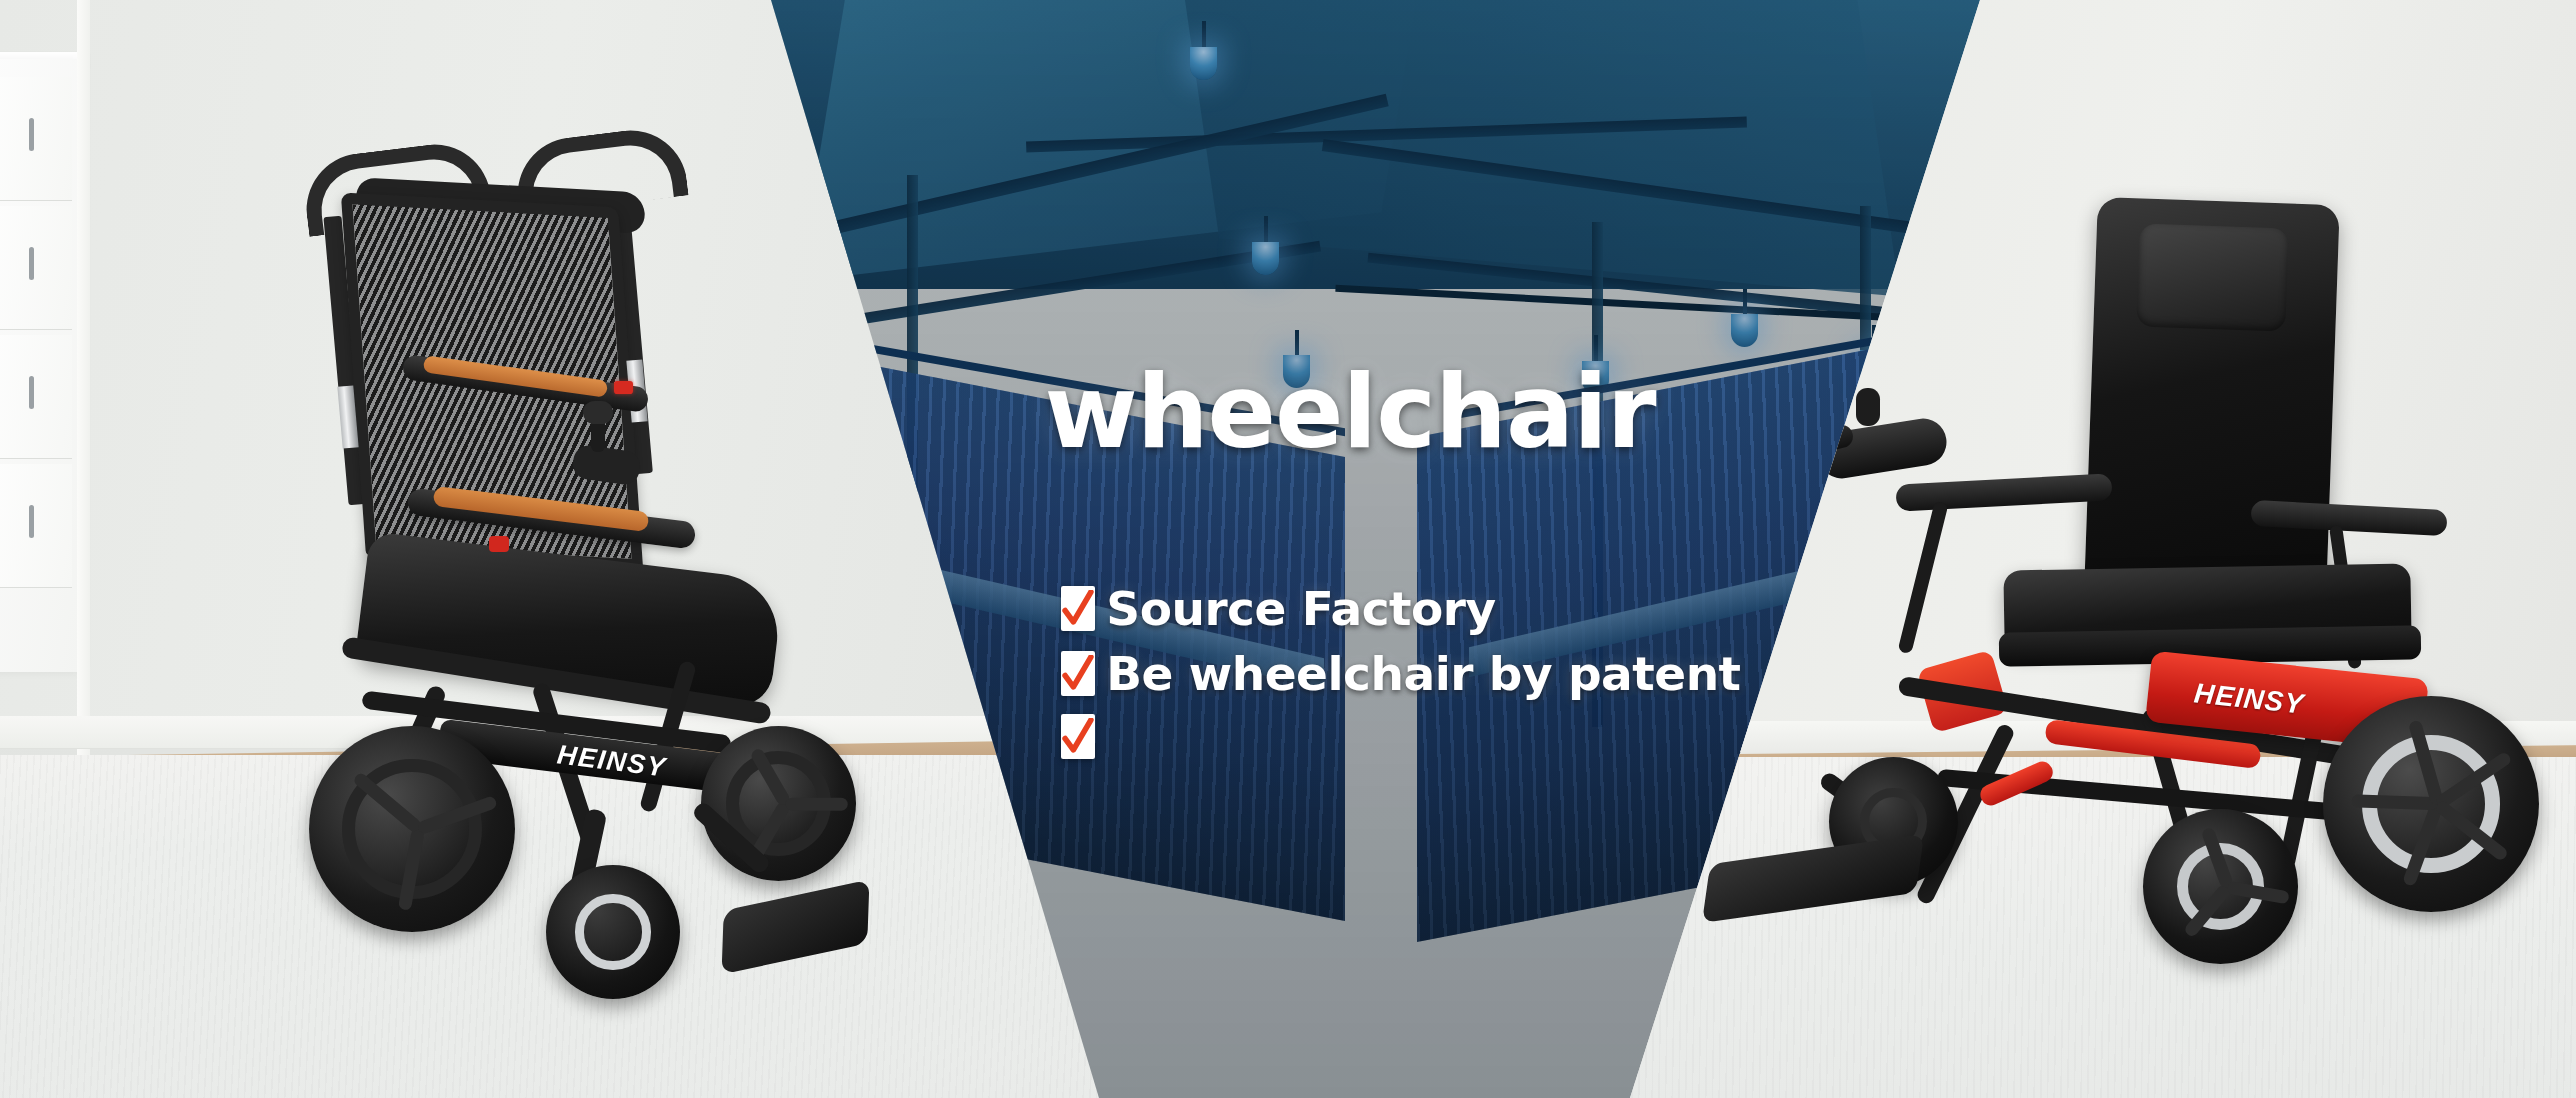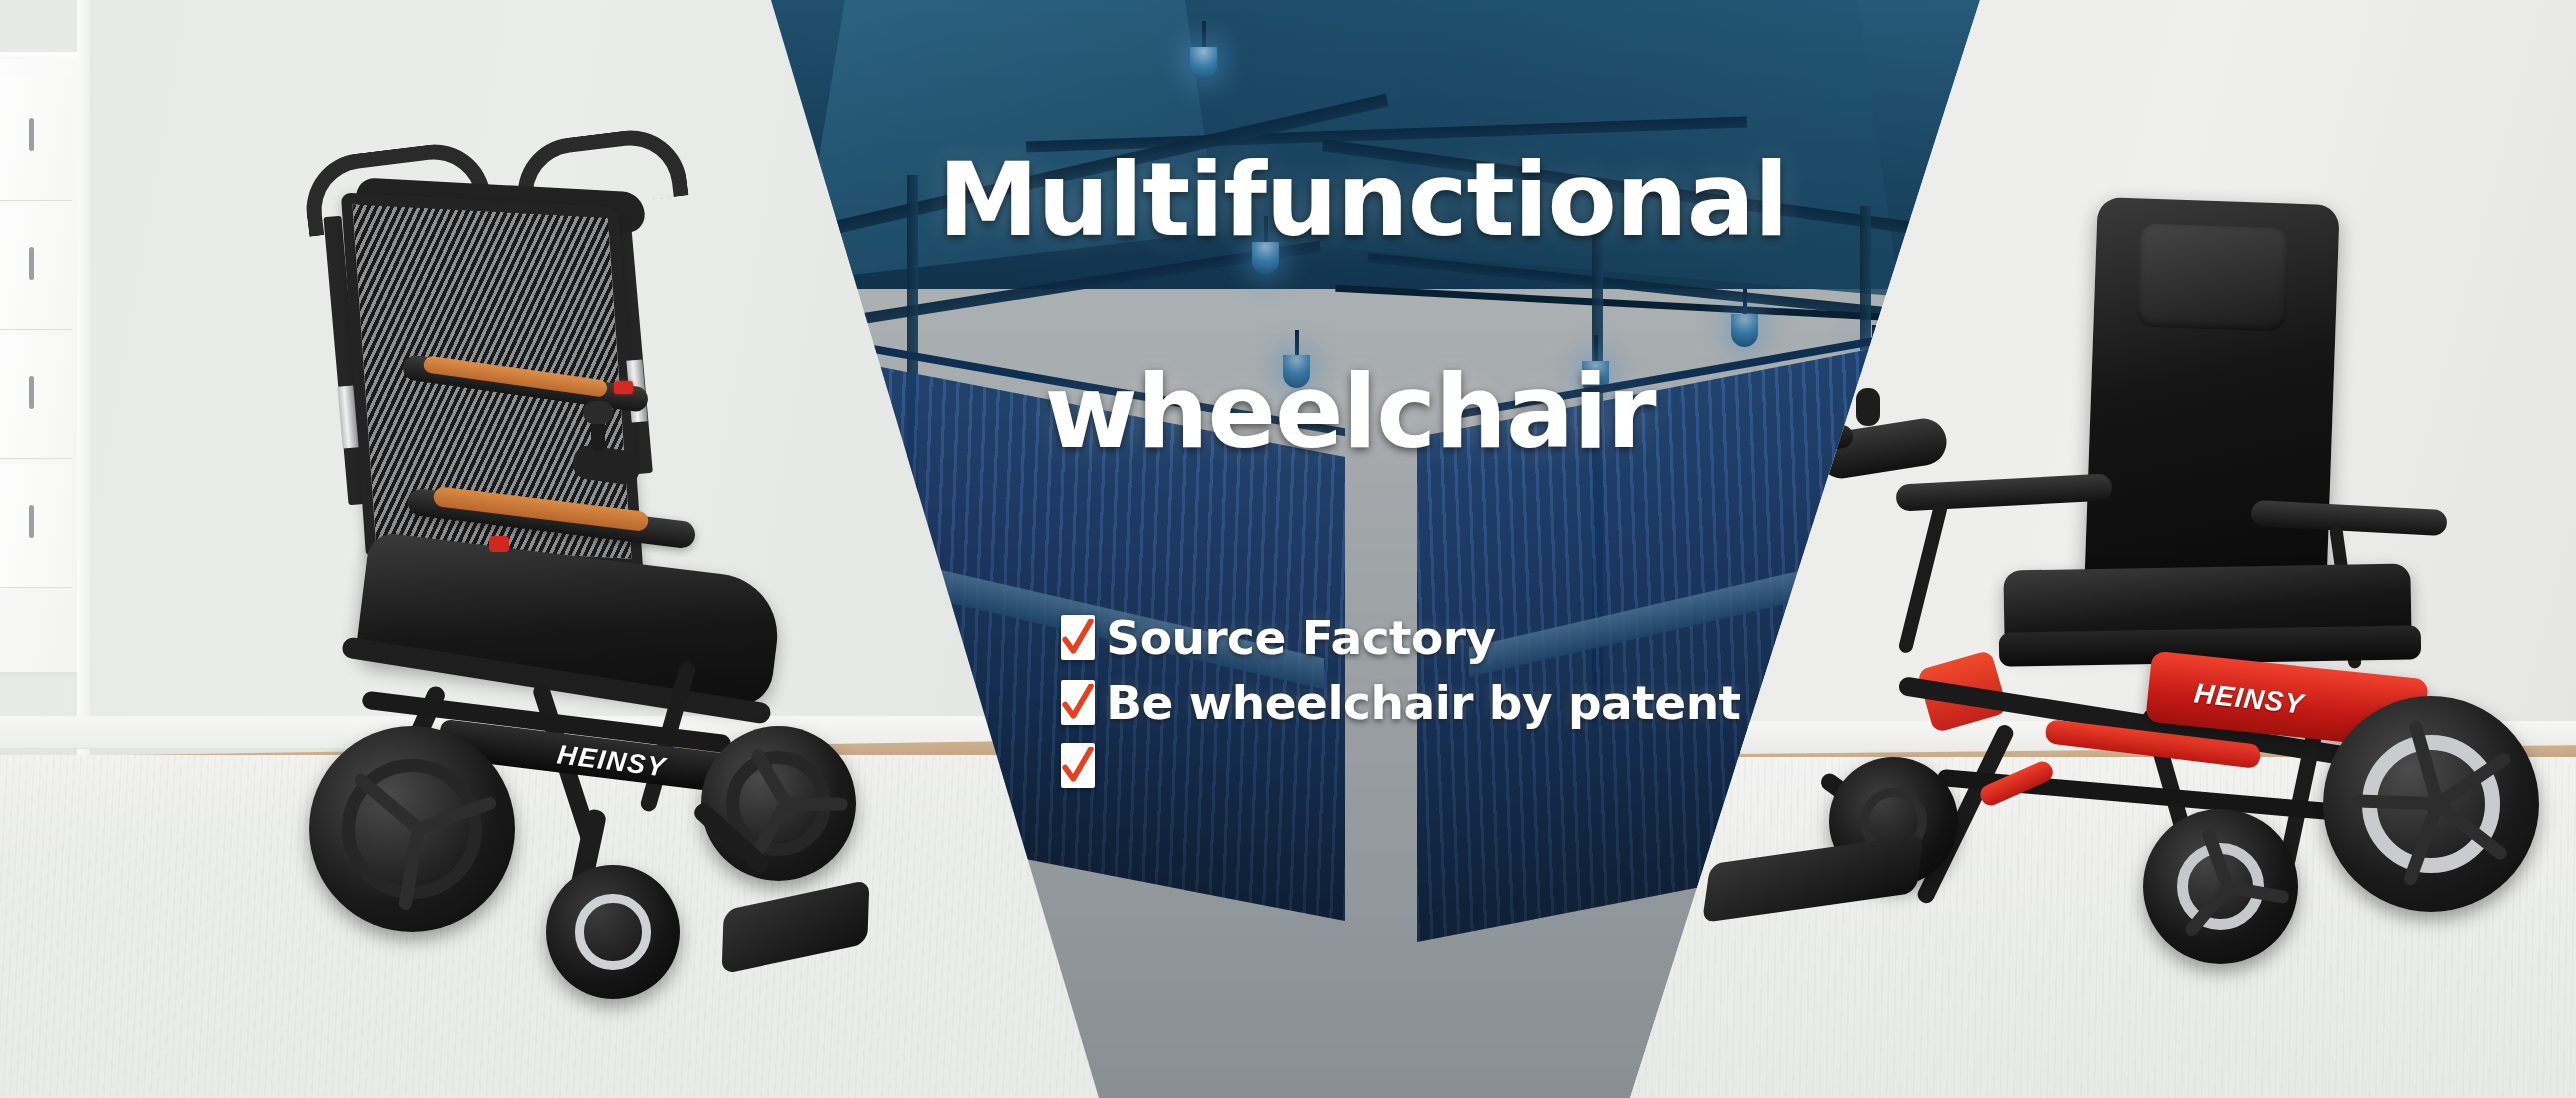--- a/index.html
+++ b/index.html
@@ -183,21 +183,21 @@
   
   .mid-content{position:absolute;left:938px;top:0;width:824px;height:1098px;}
   .headline{
     color:#fff;text-align:center;font-weight:800;
     font-size:101px;line-height:1.02;letter-spacing:-1px;
     text-shadow:0 3.1px 8.2px rgba(0,0,0,.55), 0 0 31px rgba(255,255,255,.18);
     font-family:"DejaVu Sans","Liberation Sans",sans-serif;
   }
   .hl1{position:absolute;left:0;top:149px;width:100%;}
   .hl2{position:absolute;left:0;top:361px;width:100%;}
-  .bullets{position:absolute;left:123px;top:614px;width:685px;}
+  .bullets{position:absolute;left:123px;top:585px;width:685px;}
   .bullet{display:flex;align-items:center;margin-bottom:17.5px;}
   .chk{flex:0 0 auto;width:34px;height:45px;background:#fff;border-radius:2.1px;
     position:relative;margin-right:11.3px;box-shadow:0 1.5px 5.2px rgba(0,0,0,.35);}
   .chk svg{position:absolute;left:1px;top:4.1px;}
   .bullet-text{
     color:#fff;font-weight:700;font-size:47px;line-height:1;letter-spacing:-0.5px;
     text-shadow:0 2.1px 6.2px rgba(0,0,0,.6), 0 0 13.4px rgba(255,255,255,.2);
     font-family:"DejaVu Sans","Liberation Sans",sans-serif;white-space:nowrap;
   }
 
@@ -384,21 +384,20 @@
       <div class="hangrail"></div>
       <div class="hangrail2"></div>
       <div class="row-left"></div>
       <div class="row-right"></div>
       <div class="bench-l"></div>
       <div class="bench-r"></div>
       <div class="fac-dim"></div>
     </div>
 
     <div class="mid-content">
-      <div class="headline hl1">Multifunctional</div>
       <div class="headline hl2">wheelchair</div>
 
       <div class="bullets">
         <div class="bullet">
           <span class="chk">
             <svg width="32" height="38" viewBox="0 0 62 74" aria-hidden="true">
               <path d="M6 40 L22 62 L56 4" fill="none" stroke="#e8401f" stroke-width="11" stroke-linecap="round" stroke-linejoin="round"></path>
             </svg>
           </span>
           <span class="bullet-text">Source Factory</span>

